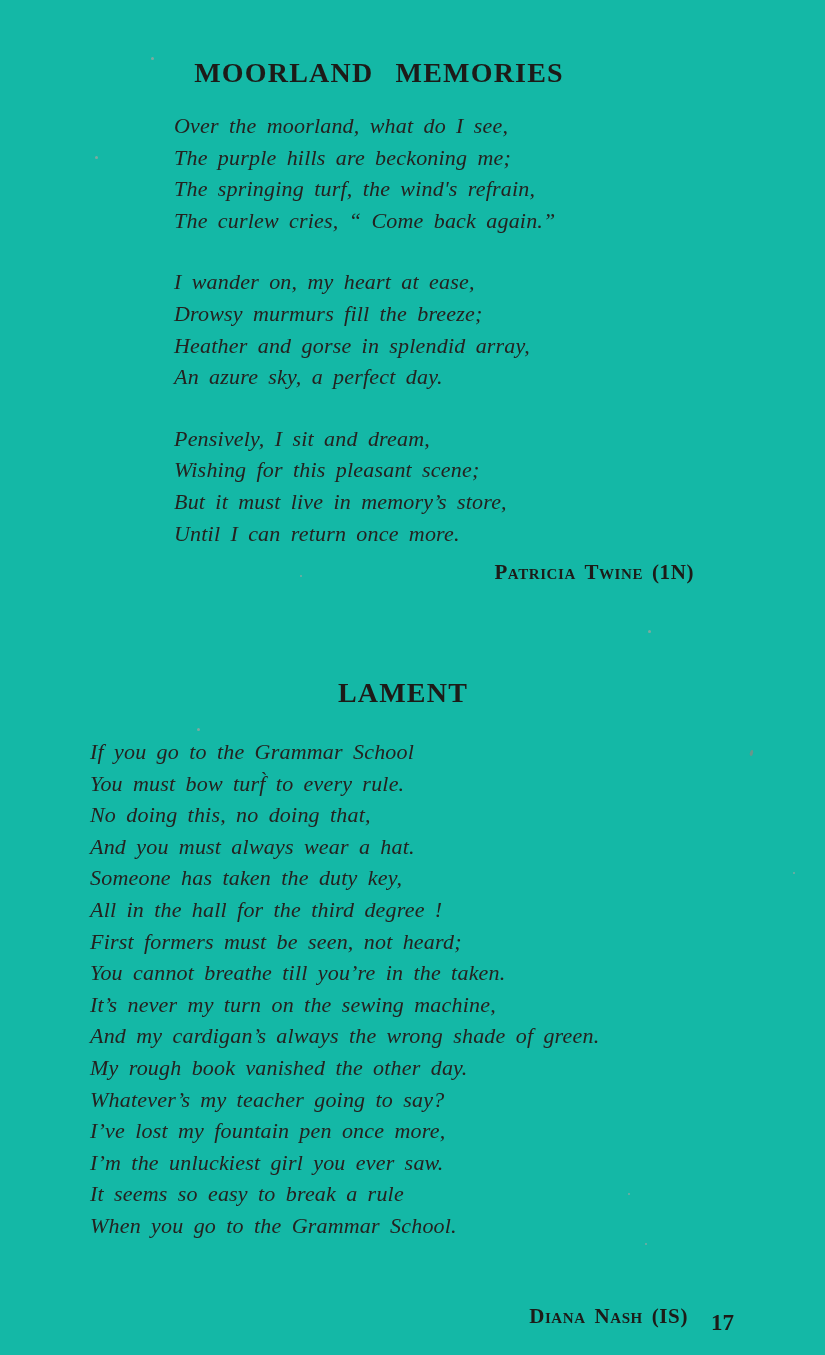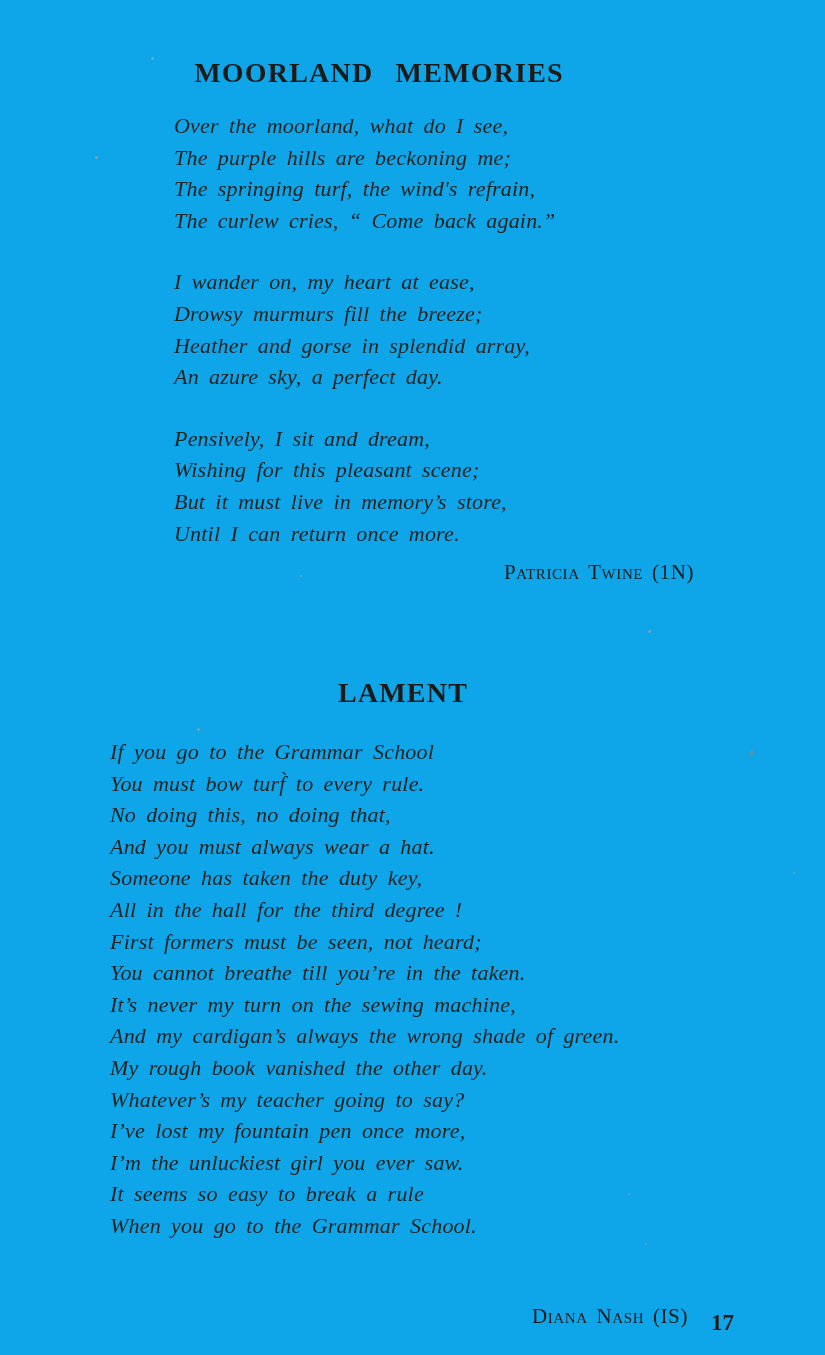--- a/index.html
+++ b/index.html
@@ -5,21 +5,21 @@
   html, body {
     margin: 0;
     padding: 0;
     background: #e8e6e2;
   }
   .page {
     position: relative;
     width: 825px;
     height: 1355px;
     margin: 0 auto;
-    background: #0ea5e9;
+    background: #14b8a6;
     overflow: hidden;
     color: #211f1c;
     font-family: "Liberation Serif", "DejaVu Serif", serif;
     -webkit-font-smoothing: antialiased;
   }
 
   
   .poem-title {
     position: absolute;
     left: 0;
@@ -40,30 +40,30 @@
   .poem-body {
     position: absolute;
     font-size: 22px;
     line-height: 31.6px;
     letter-spacing: 0.2px;
     word-spacing: 4.5px;
     color: #242220;
     font-style: italic;
   }
   .poem-body.moorland { left: 174px; top: 110px; }
-  .poem-body.lament   { left: 110px;  top: 736px; }
+  .poem-body.lament   { left: 90px;  top: 736px; }
   .stanza { margin: 0 0 30px 0; }
   .stanza:last-child { margin-bottom: 0; }
   .line { white-space: nowrap; }
 
   
   .attribution {
     position: absolute;
     font-size: 21px;
-    font-weight: 400;
+    font-weight: 700;
     letter-spacing: 0.6px;
     word-spacing: 3px;
     color: #1d1b18;
     white-space: nowrap;
   }
   .attribution .author { font-variant: small-caps; }
   .attribution.attr-moorland { top: 560px;  right: 131px; }
   .attribution.attr-lament   { top: 1264px; right: 137px; margin-top: 40px; }
 
   

